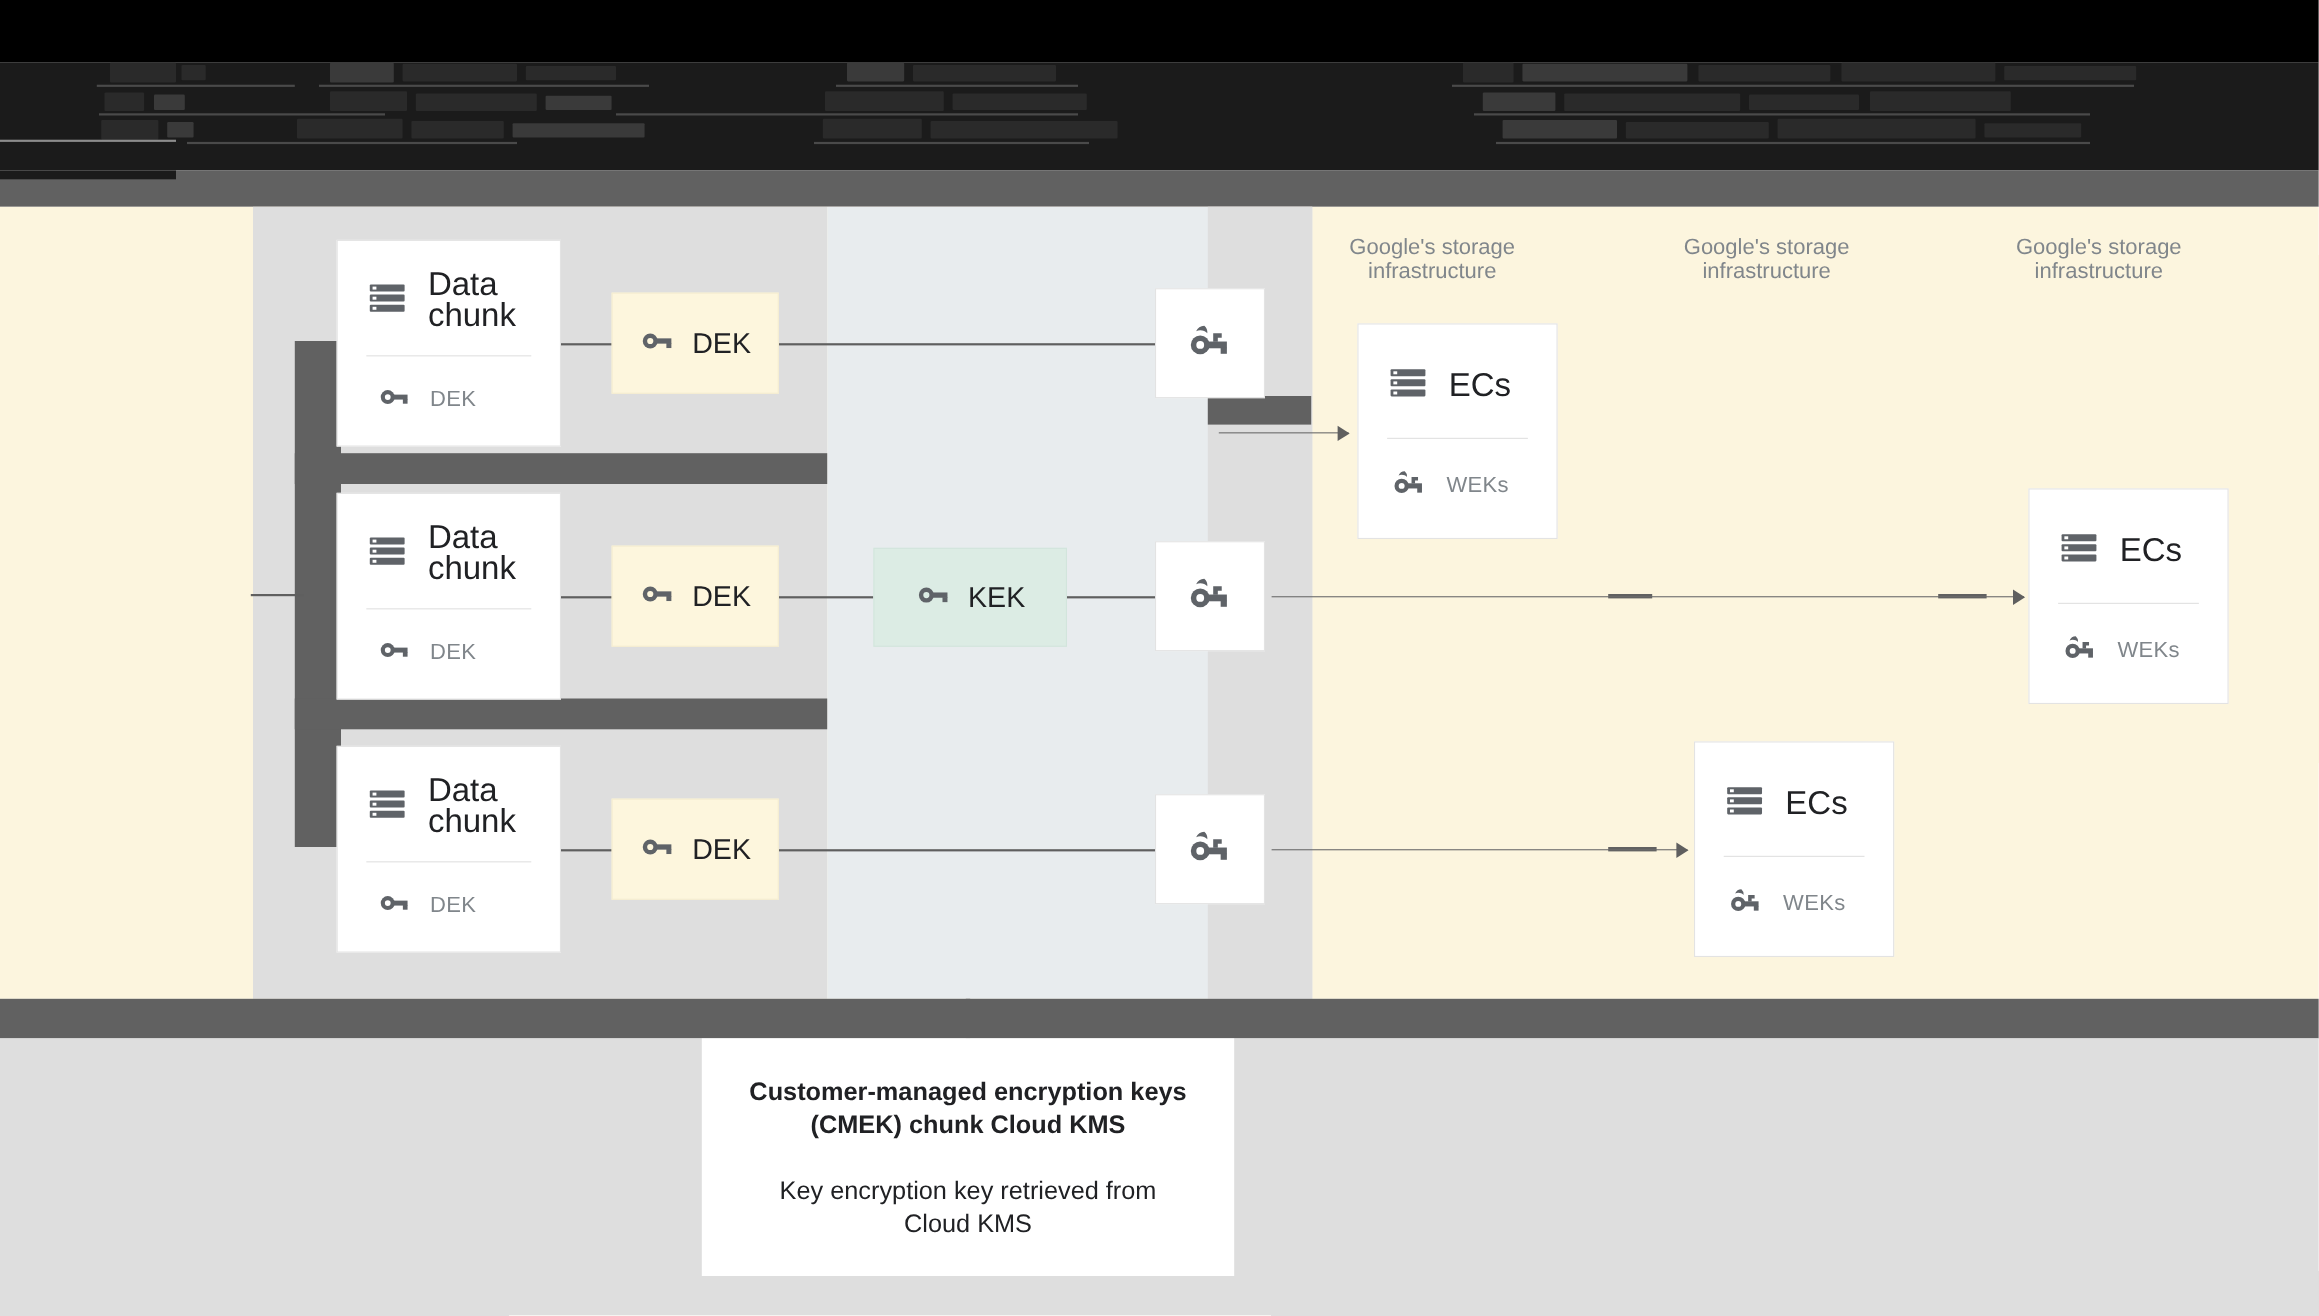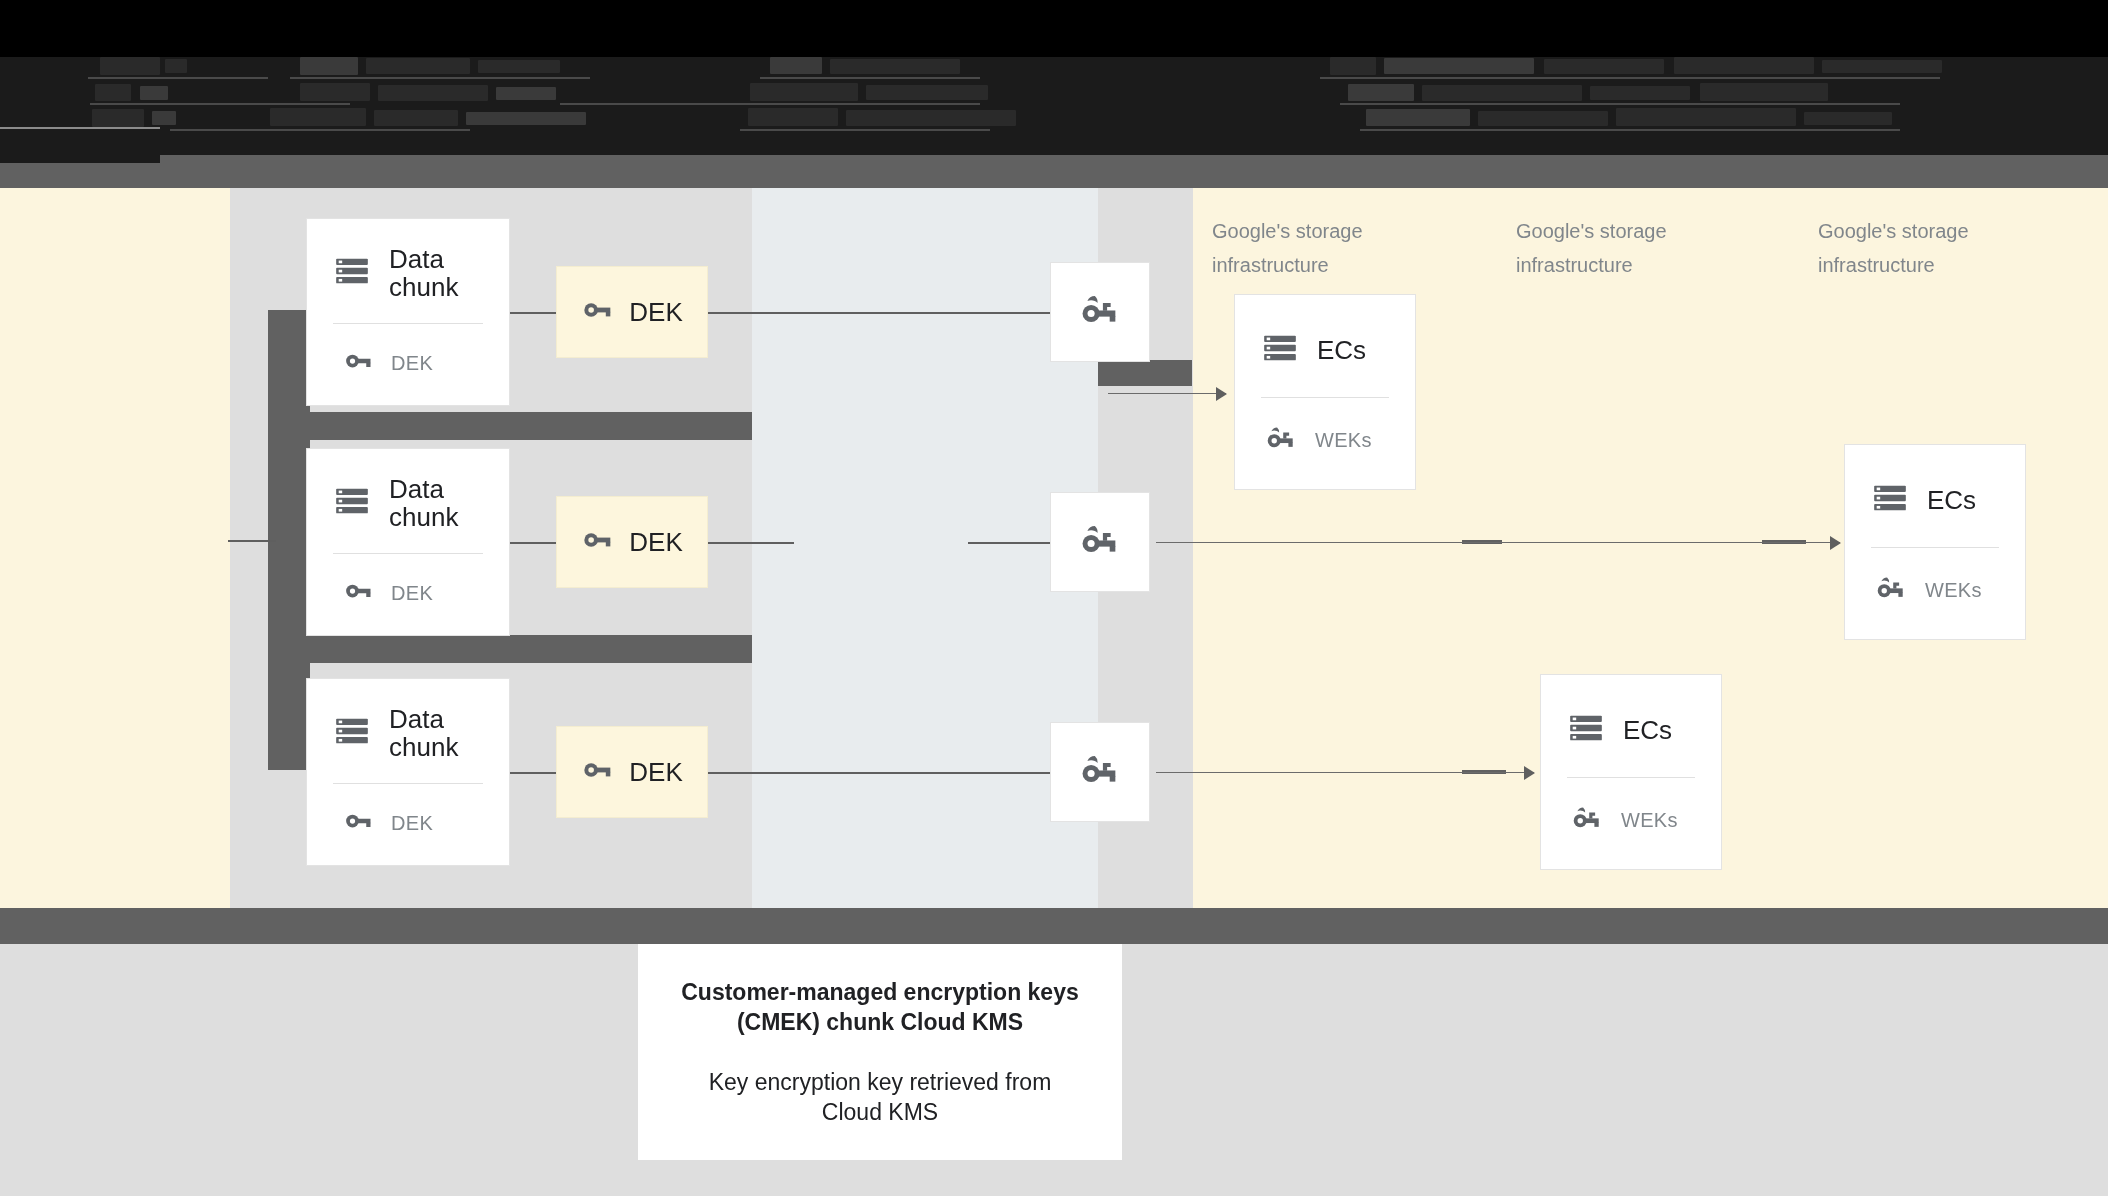--- a/index.html
+++ b/index.html
@@ -36,32 +36,32 @@
   .line{position:absolute;height:2px;background:#5f5f5f;}
   .line.thin{height:1px;background:#6b6b6b;}
   .arrowhead{position:absolute;width:0;height:0;border-top:7px solid transparent;border-bottom:7px solid transparent;border-left:11px solid #5f5f5f;}
 
   
   .card{position:absolute;background:#ffffff;border:1px solid #e3e3e3;box-sizing:border-box;}
   .card.plain{display:flex;align-items:center;justify-content:center;}
   .card-top{display:flex;align-items:center;gap:18px;padding:26px 0 0 26px;}
   .card-sep{height:1px;background:#e0e0e0;margin:22px 26px 0 26px;}
   .card-bot{display:flex;align-items:center;gap:18px;padding:22px 0 0 36px;}
-  .lbl-main{font-size:26px;color:#202124;line-height:28px;}
+  .lbl-main{font-size:30px;color:#202124;line-height:28px;}
   .lbl-sub{font-size:20px;color:#80868b;letter-spacing:.3px;}
 
   .kbox{position:absolute;box-sizing:border-box;display:flex;align-items:center;justify-content:center;gap:16px;}
   .kbox.dek{background:#fdf6dd;border:1px solid #f4edd0;}
   .kbox.kek{background:#dcece4;border:1px solid #d2e5dc;}
   .kbox .ktext{font-size:26px;color:#202124;}
 
   .wek-card{position:absolute;background:#fff;border:1px solid #e3e3e3;box-sizing:border-box;display:flex;align-items:center;justify-content:center;}
 
   
-  .colcap{position:absolute;font-size:20px;line-height:34px;color:#80868b;}
+  .colcap{position:absolute;font-size:20px;line-height:22px;color:#80868b;text-align:center;}
 
   
   .legend{position:absolute;left:638px;top:944px;width:484px;height:216px;background:#fff;
           display:flex;flex-direction:column;align-items:center;justify-content:center;}
   .legend .l1{font-size:23px;font-weight:bold;color:#202124;text-align:center;line-height:30px;}
   .legend .l2{font-size:23px;color:#202124;text-align:center;line-height:30px;margin-top:30px;}
   .legend .l2 b{font-weight:normal;}
 
   
   .ic{display:block;flex:none;}
@@ -293,20 +293,33 @@
         <circle cx="7.6" cy="12" r="5.1"></circle>
             <circle cx="7.6" cy="12" r="2.1" fill="#fdf6dd"></circle>
         <rect x="11" y="10.2" width="11" height="3.6"></rect>
             <rect x="18.6" y="13.4" width="3.4" height="3.4"></rect>
       </g>
         </svg>
     </span>
     <span class="ktext">DEK</span>
   </div>
 
+  <div class="kbox kek" style="left:794px;top:498px;width:176px;height:90px;">
+    <span class="ic">
+      <svg width="32" height="32" viewBox="0 0 24 24">
+          <g fill="#5f6368">
+        <circle cx="7.6" cy="12" r="5.1"></circle>
+            <circle cx="7.6" cy="12" r="2.1" fill="#dcece4"></circle>
+        <rect x="11" y="10.2" width="11" height="3.6"></rect>
+            <rect x="18.6" y="13.4" width="3.4" height="3.4"></rect>
+      </g>
+        </svg>
+    </span>
+    <span class="ktext">KEK</span>
+  </div>
 
   <div class="wek-card" style="left:1050px;top:262px;width:100px;height:100px;">
     <span class="ic">
       <svg width="42" height="42" viewBox="0 0 26 24">
           <g fill="#5f6368">
         <path d="M9.8 3.4a5.1 5.1 0 0 0-4.6 3.1 6.3 6.3 0 0 1 2.3-.5c1.6 0 3 .6 4 1.6h8.1v2.6h-2.2v2.2h-2.6V7.6h-3.3A5.1 5.1 0 0 0 9.8 3.4z"></path>
         <circle cx="7.5" cy="14.2" r="5.3"></circle>
             <circle cx="7.5" cy="14.2" r="2.2" fill="#fff"></circle>
         <rect x="11" y="12.3" width="11.5" height="3.8"></rect>
             <rect x="19" y="15.7" width="3.5" height="3.5"></rect>

